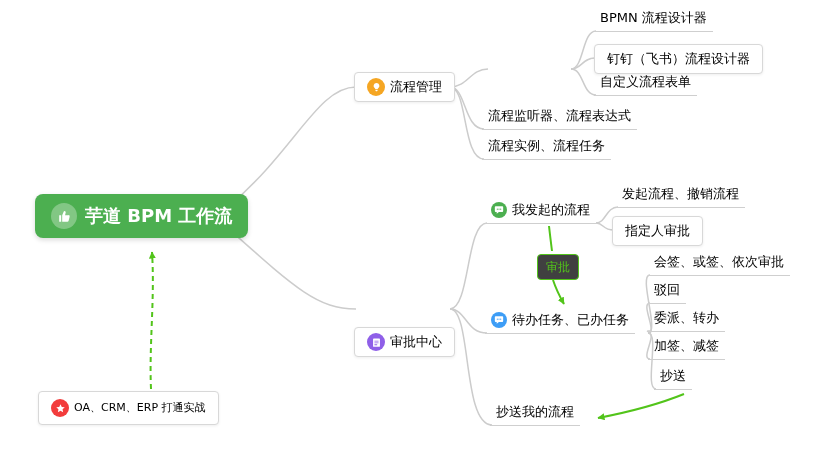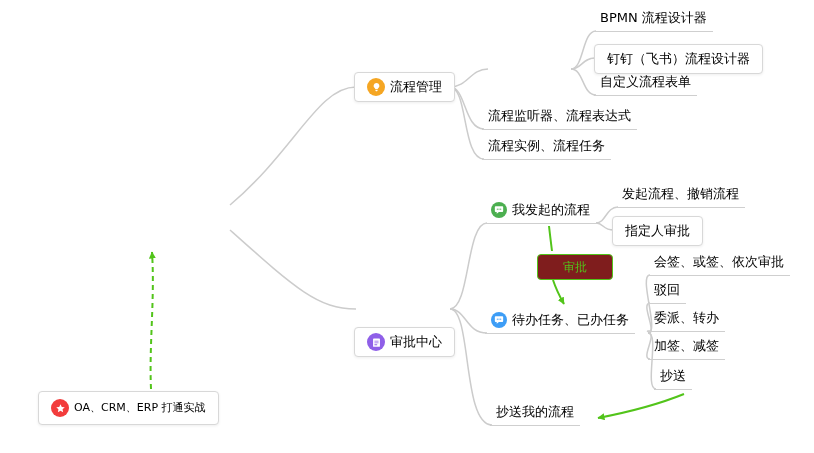--- a/index.html
+++ b/index.html
@@ -8,22 +8,22 @@
   .canvas { position:relative; width:814px; height:453px; background:#ffffff; overflow:hidden; }
   svg.layer { position:absolute; left:0; top:0; pointer-events:none; }
 
   .node { position:absolute; display:flex; align-items:center; gap:5px; white-space:nowrap;
           font-size:13px; color:#000000; line-height:18px; }
   .line-node { padding:3px 6px 4px 6px; border-bottom:1px solid #cfcfcf; }
   .box-node  { padding:5px 12px; background:#fff; border:1px solid #d8d8d8; border-radius:4px;
                box-shadow:0 1px 3px rgba(0,0,0,.07); }
   .root-node { background:#4caf50; border-radius:8px; padding:9px 16px; color:#fff;
                font-size:18px; font-weight:bold; gap:8px; box-shadow:0 2px 5px rgba(0,0,0,.15); }
-  .tag-node  { border:1px solid #52c41a; color:#52c41a; background:#7f1d1d; border-radius:4px;
-               padding:3px 25px; font-size:12px; }
+  .tag-node  { border:1px solid #52c41a; color:#52c41a; background:#404040; border-radius:4px;
+               padding:3px 8px; font-size:12px; }
 
   .icon-circle { display:inline-flex; align-items:center; justify-content:center;
                  width:16px; height:16px; border-radius:50%; flex:none; }
   .icon-circle.lg { width:18px; height:18px; }
   .root-icon { display:inline-flex; align-items:center; justify-content:center;
                width:26px; height:26px; border-radius:50%; background:rgba(255,255,255,.3); flex:none; }
   .ic-orange { background:#f5a623; }
   .ic-red    { background:#ee5b5b; }
   .ic-purple { background:#8f5fe8; }
   .ic-green  { background:#4caf50; }
@@ -69,20 +69,28 @@
     </g>
 
     <g stroke="#52c41a" stroke-width="2" fill="none">
       <path stroke-dasharray="5 4" d="M 151 389 C 149 345, 155 298, 152 252" marker-end="url(#arrow-green)"></path>
       <path d="M 549 226 C 550 235, 551 243, 552 251"></path>
       <path d="M 553 280 C 556 289, 560 297, 564 304" marker-end="url(#arrow-green)"></path>
       <path d="M 684 394 C 652 407, 624 413, 598 418" marker-end="url(#arrow-green)"></path>
     </g>
   </svg>
 
+  <div class="node root-node" style="left:35px; top:194px;">
+    <span class="root-icon">
+      <svg width="15" height="15" viewBox="0 0 24 24" fill="#ffffff">
+        <path d="M3.5 10h3.2v10.5H3.5z M8.3 20.5h8.3a2.1 2.1 0 0 0 2-1.6l1.6-6.6a2 2 0 0 0-2-2.5h-5.3l1-4.4a1.7 1.7 0 0 0-3.1-1.3L8.3 10z"></path>
+      </svg>
+    </span>
+    <span>芋道 BPM 工作流</span>
+  </div>
 
   <div class="node box-node" style="left:354px; top:72px;">
     <span class="icon-circle lg ic-orange">
       <svg width="11" height="11" viewBox="0 0 24 24" fill="#ffffff">
         <path d="M12 2a6.3 6.3 0 0 0-3.6 11.5c.7.5 1.1 1.2 1.1 2v.5h5v-.5c0-.8.4-1.5 1.1-2A6.3 6.3 0 0 0 12 2z M9.7 17.5h4.6v1.2a1.5 1.5 0 0 1-1.5 1.5h-1.6a1.5 1.5 0 0 1-1.5-1.5z"></path>
       </svg>
     </span>
     <span>流程管理</span>
   </div>
 

